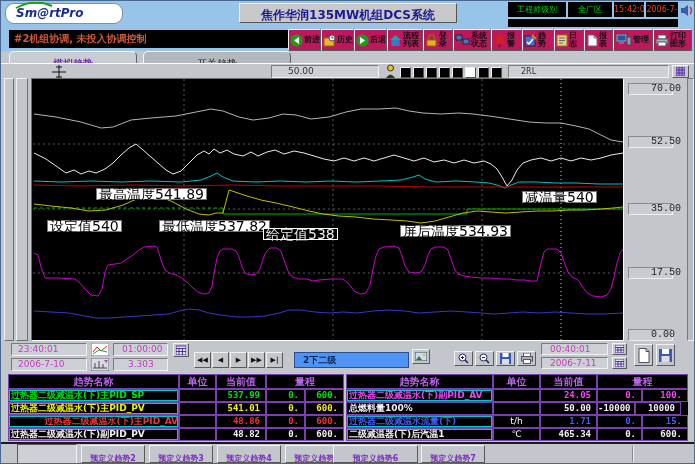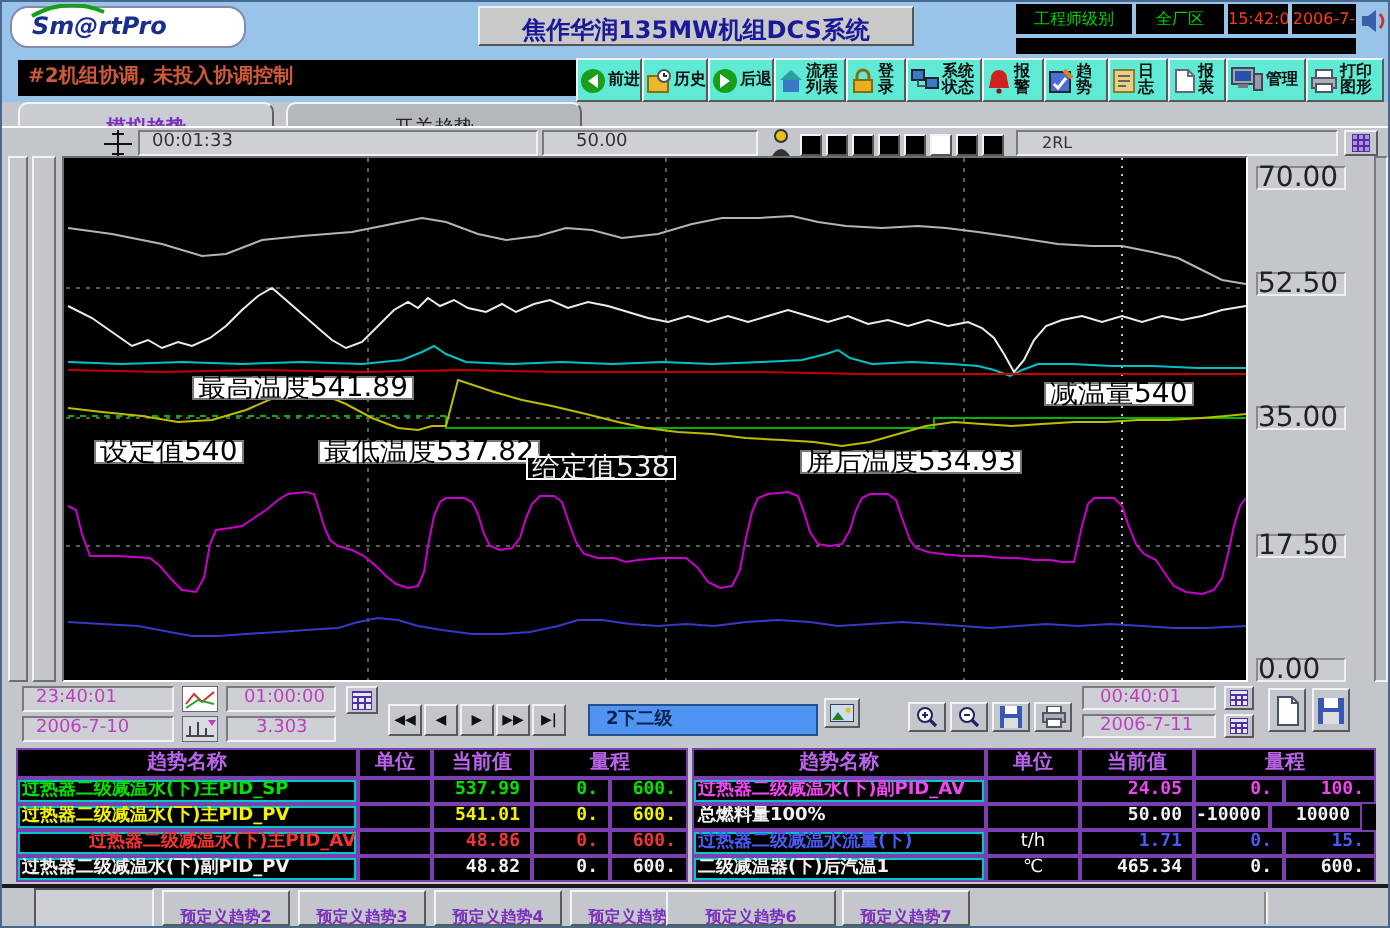--- a/index.html
+++ b/index.html
@@ -15,37 +15,37 @@
   .logo-text { font-style:italic; font-weight:bold; font-size:12px; color:#1b2e8f; line-height:19px; padding-left:10px; }
   .logo-text .sub { color:#1b2e8f; }
   .title-box { left:238px; top:2px; width:218px; height:20px; background:#c9c9c9; border:1px solid; border-color:#eee #555 #555 #eee; text-align:center; }
   .title-box span { font-size:12px; font-weight:bold; color:#1a1a99; line-height:18px; }
   .statusbar { left:507px; top:1px; width:170px; height:15px; }
   .statusbar .seg { position:absolute; top:0; height:15px; background:#000; font-size:8px; line-height:15px; text-align:center; overflow:hidden; }
   .status2 { left:507px; top:18px; width:170px; height:8px; background:#000; }
   .alarm-box { left:8px; top:29px; width:310px; height:18px; background:#000; }
   .alarm-box span { color:#cc5939; font-size:10px; font-weight:bold; line-height:18px; padding-left:5px; white-space:nowrap; display:block; }
   
-  .tbtn { position:absolute; top:28px; height:22px; background:#5eead4; border:1px solid; border-color:#f2f2f2 #5a5a5a #5a5a5a #f2f2f2; display:flex; align-items:center; overflow:hidden; }
+  .tbtn { position:absolute; top:28px; height:22px; background:#be185d; border:1px solid; border-color:#f2f2f2 #5a5a5a #5a5a5a #f2f2f2; display:flex; align-items:center; overflow:hidden; }
   .tbtn .lbl { font-size:8px; font-weight:bold; color:#111; line-height:8px; }
   .tbtn svg { flex:none; margin:0 1px; }
   
   .tab { position:absolute; top:50px; height:14px; border:1px solid; border-color:#f5f5f5 #606060 transparent #f5f5f5; border-radius:5px 5px 0 0; text-align:center; }
   .tab span { font-size:10px; line-height:13px; }
   .tab.active { background:#c9cdd1; }
   .tab.active span { color:#7b2fbe; font-weight:bold; }
   .tab.idle { background:#b4b8bc; }
   .tab.idle span { color:#222; }
   
   .main { left:0; top:62px; width:695px; height:379px; background:#c3c7cb; border-top:1px solid #fff; }
   .fieldbox { position:absolute; background:#cdd1d5; border:1px solid; border-color:#7a7a7a #f2f2f2 #f2f2f2 #7a7a7a; font-size:9px; color:#333; line-height:11px; white-space:nowrap; overflow:hidden; }
   .pen { position:absolute; top:66px; width:11px; height:11px; background:#000; border:1px solid; border-color:#f2f2f2 #555 #555 #f2f2f2; }
   .pen.sel { background:#fff; }
   .chart-bg { left:30px; top:77px; width:593px; height:263px; background:#000; border:1px solid; border-color:#6e6e6e #fff #fff #6e6e6e; }
-  .ylab { position:absolute; left:627px; width:45px; height:12px; background:#c9cdd1; border:1px solid; border-color:#8a8a8a #eee #eee #8a8a8a; font-size:14px; color:#222; line-height:10px; padding-left:0; }
+  .ylab { position:absolute; left:627px; width:45px; height:12px; background:#c9cdd1; border:1px solid; border-color:#8a8a8a #eee #eee #8a8a8a; font-size:10px; color:#222; line-height:10px; padding-left:22px;font-family:Liberation Mono, monospace; }
   .chart-label { position:absolute; background:#fff; color:#000; border:1px solid #777; font-size:14px; line-height:10px; padding:0 2px; white-space:nowrap; z-index:5; }
   .chart-label.inverted { background:#000; color:#eee; border:1px solid #fff; }
   
   .pink { color:#c03cc0; }
   .navbtn { position:absolute; top:351px; width:17px; height:16px; background:#c3c7cb; border:1px solid; border-color:#f2f2f2 #5a5a5a #5a5a5a #f2f2f2; text-align:center; font-size:7px; line-height:14px; color:#111; font-weight:bold; }
   .toolbtn2 { position:absolute; background:#c3c7cb; border:1px solid; border-color:#f2f2f2 #5a5a5a #5a5a5a #f2f2f2; display:flex; align-items:center; justify-content:center; }
   .combo { position:absolute; left:293px; top:351px; width:115px; height:16px; background:#4f94f2; border:1px solid #26508f; font-size:9px; color:#06244f; line-height:14px; padding-left:8px; font-weight:bold; }
   
   .dtable { position:absolute; top:373px; background:#000; }
   .trow { display:flex; }
@@ -195,21 +195,20 @@
   </div>
   <div class="tab idle" style="left:142px;width:148px">
     <span>开关趋势</span>
   </div>
 
   <div class="abs main"></div>
 
   <svg class="abs" style="left:51px;top:64px" width="14" height="14">
     <path d="M7,0 V14 M0,7 H14 M4,2 h6 M4,12 h6" stroke="#111" stroke-width="1" fill="none"></path>
   </svg>
-  <div class="fieldbox" style="left:68px;top:64px;width:200px;height:13px;padding-left:6px">00:01:33</div>
   <div class="fieldbox" style="left:270px;top:64px;width:108px;height:13px;padding-left:16px">50.00</div>
   <svg class="abs" style="left:383px;top:63px" width="13" height="15">
     <circle cx="6.5" cy="4" r="3" fill="#e8c020" stroke="#333"></circle>
       <path d="M2,14 Q6.5,7 11,14 z" fill="#333"></path>
   </svg>
   <div class="pen" style="left:399px"></div>
   <div class="pen" style="left:412px"></div>
   <div class="pen" style="left:425px"></div>
   <div class="pen" style="left:438px"></div>
   <div class="pen" style="left:451px"></div>

